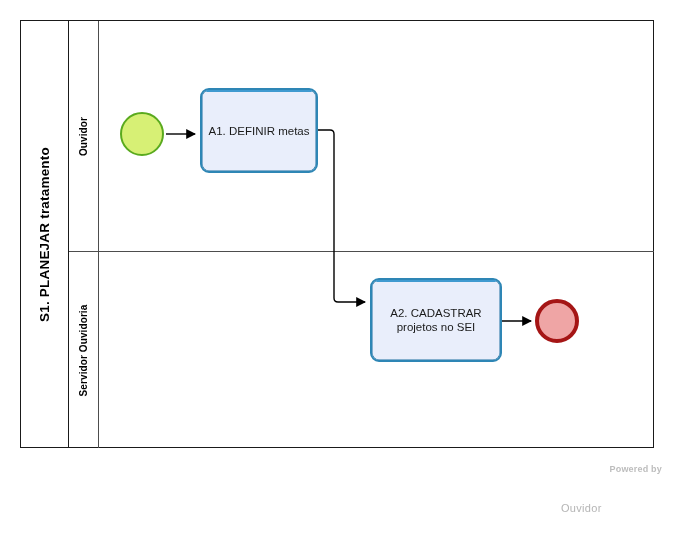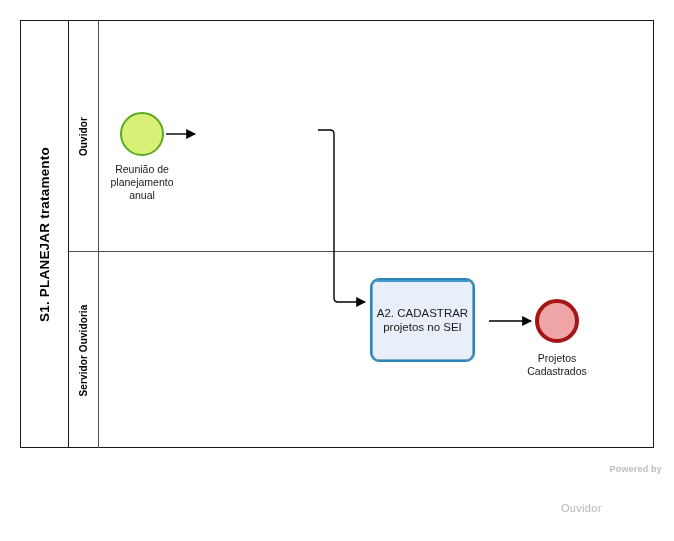--- a/index.html
+++ b/index.html
@@ -101,21 +101,21 @@
   }
   .task-top-accent {
     position: absolute;
     left: 4px; right: 4px; top: 0px;
     height: 2px;
     border-radius: 2px;
     background: #3f9ad0;
     pointer-events: none;
   }
   #task-a1 { left: 200px; top: 88px;  width: 118px; height: 85px; }
-  #task-a2 { left: 370px; top: 278px; width: 105px; height: 84px; }
+  #task-a2 { left: 370px; top: 278px; width: 132px; height: 84px; }
 
   .event {
     position: absolute;
     border-radius: 50%;
     box-sizing: border-box;
   }
   #start-event {
     left: 120px; top: 112px;
     width: 44px; height: 44px;
     background: #d7f075;
@@ -214,33 +214,32 @@
     </defs>
 
     <path d="M 166 134 L 195 134" fill="none" stroke="#000000" stroke-width="1.4" marker-end="url(#arrow)"></path>
 
     <path d="M 318 130 L 330 130 Q 334 130 334 134 L 334 298 Q 334 302 338 302 L 365 302" fill="none" stroke="#000000" stroke-width="1.4" marker-end="url(#arrow)"></path>
 
     <path d="M 489 321 L 531 321" fill="none" stroke="#000000" stroke-width="1.4" marker-end="url(#arrow)"></path>
   </svg>
 
   <div class="event" id="start-event"></div>
-  <div class="event-label" id="start-event-label">Reunião de
-planejamento
-anual</div>
-
+
+  <div class="task" id="task-a1">
+    <span class="task-top-accent"></span>
+    <span>A1. DEFINIR metas</span>
+  </div>
 
   <div class="task" id="task-a2">
     <span class="task-top-accent"></span>
     <span>A2. CADASTRAR
 projetos no SEI</span>
   </div>
 
   <div class="event" id="end-event"></div>
-  <div class="event-label" id="end-event-label">Projetos
-Cadastrados</div>
 
   <div id="bizagi-logo">
     <span id="bizagi-powered">Powered by</span>
     <span id="bizagi-modeler">Ouvidor</span>
   </div>
 
 </div>
 
 </body></html>

